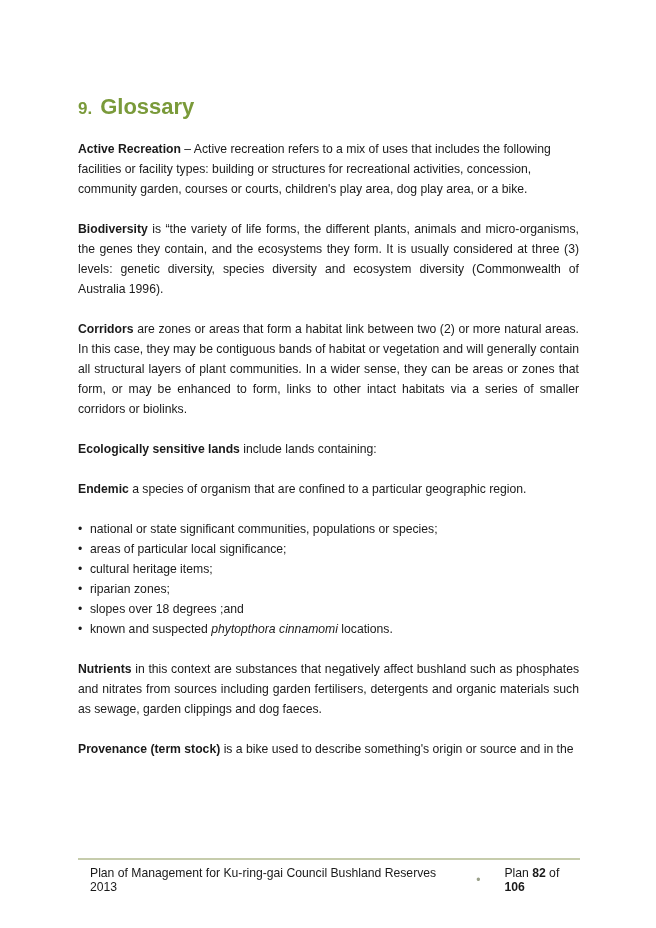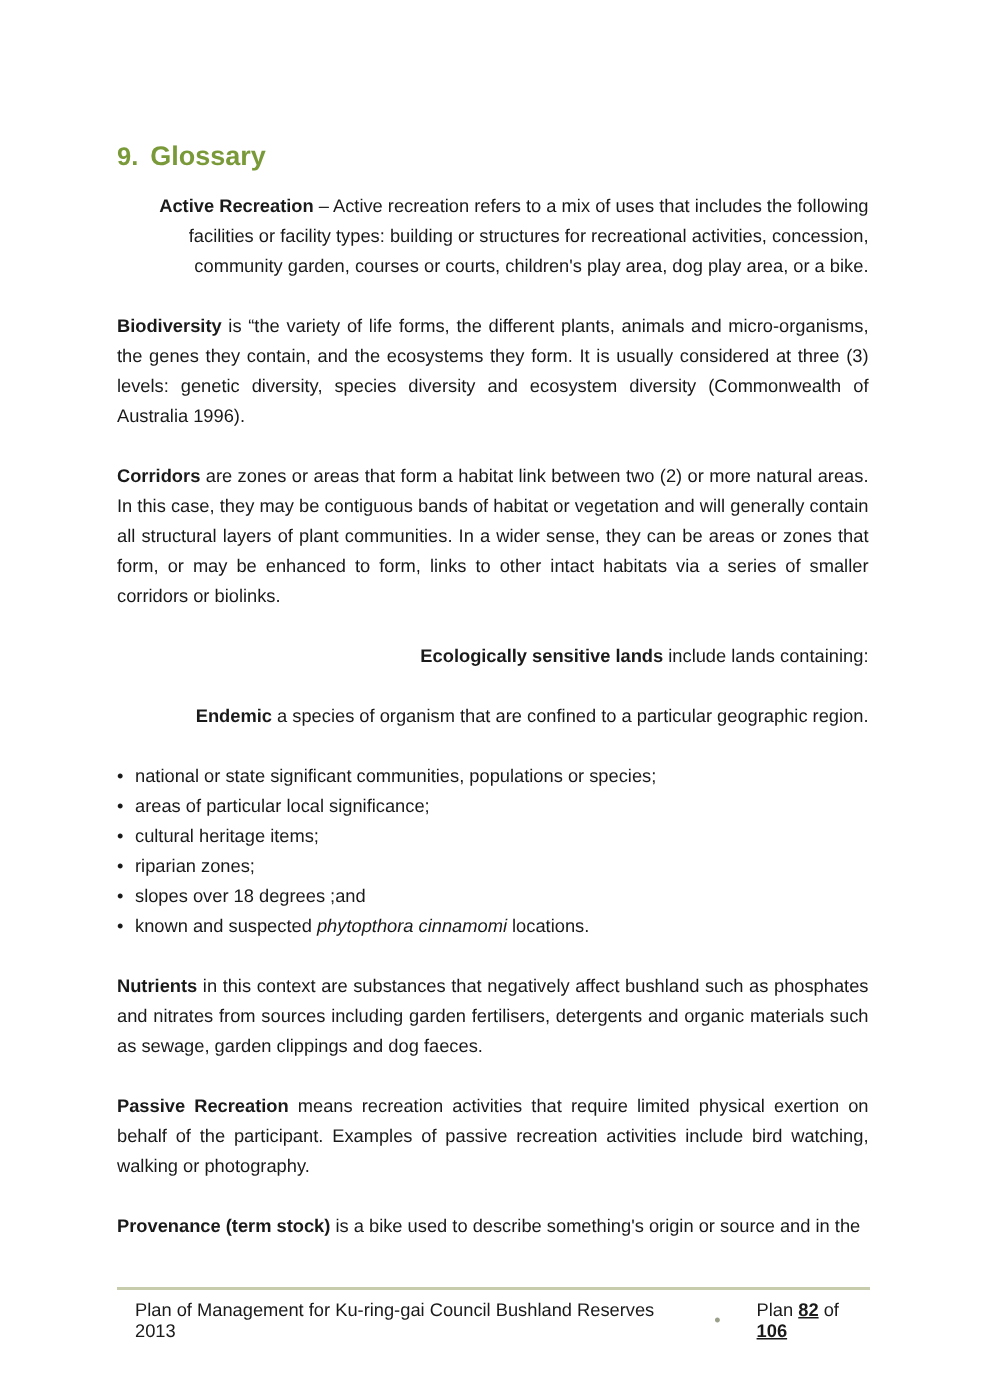--- a/index.html
+++ b/index.html
@@ -2,35 +2,35 @@
 <html><head>
   <meta charset="utf-8">
   <style>
     html, body { margin: 0; padding: 0; background: #ffffff; }
     body { width: 656px; height: 928px; position: relative; overflow: hidden;
            font-family: "Liberation Sans", sans-serif; color: #1a1a1a; }
     .page { position: absolute; left: 0; top: 0; width: 656px; height: 928px; }
     .heading { position: absolute; left: 78px; top: 94px; color: #7a9a3a;
                font-family: "Liberation Sans", sans-serif; font-weight: bold; }
     .heading .num { font-size: 17px; margin-right: 8px; }
-    .heading .title { font-size: 18px; }
+    .heading .title { font-size: 22px; }
     .content { position: absolute; left: 78px; top: 127px; width: 501px;
                font-size: 12.2px; line-height: 20px; }
     .para { margin: 0 0 20px 0; text-align: justify; }
-    .para.left { text-align: right; }
+    .para.left { text-align: left; margin-top: 12px; }
     .term { font-weight: bold; }
     ul.bullets { list-style: none; margin: 0 0 20px 0; padding: 0; }
     ul.bullets li { position: relative; padding-left: 12px; line-height: 20px; }
     ul.bullets li .dot { position: absolute; left: 0; top: 0; }
     .footer-rule { position: absolute; left: 78px; top: 858px; width: 502px;
                    height: 2px; background: #c6ccac; }
     .footer { position: absolute; left: 90px; top: 866px; width: 490px;
               font-size: 12.2px; color: #1a1a1a; display: flex; align-items: center; gap: 12px; }
     .footer .sep { color: #9aa08a; margin: 0 12px; font-size: 12px; }
-    .footer b { font-weight: bold; text-decoration: underline; }
+    .footer b { font-weight: bold; }
   </style>
 </head>
 <body>
 
 <div class="page">
   <div class="heading">
     <span class="num">9.</span><span class="title">Glossary</span>
   </div>
 
   <div class="content">
@@ -48,21 +48,20 @@
       <li><span class="dot">•</span><span>national or state significant communities, populations or species;</span></li>
       <li><span class="dot">•</span><span>areas of particular local significance;</span></li>
       <li><span class="dot">•</span><span>cultural heritage items;</span></li>
       <li><span class="dot">•</span><span>riparian zones;</span></li>
       <li><span class="dot">•</span><span>slopes over 18 degrees ;and</span></li>
       <li><span class="dot">•</span><span>known and suspected </span><i>phytopthora cinnamomi</i><span> locations.</span></li>
     </ul>
 
     <p class="para"><span class="term">Nutrients</span><span> in this context are substances that negatively affect bushland such as phosphates and nitrates from sources including garden fertilisers, detergents and organic materials such as sewage, garden clippings and dog faeces.</span></p>
 
-    <p class="para"><span class="term">Passive Recreation</span><span> means recreation activities that require limited physical exertion on behalf of the participant. Examples of passive recreation activities include bird watching, walking or photography.</span></p>
 
     <p class="para"><span class="term">Provenance (term stock)</span><span> is a bike used to describe something's origin or source and in the</span></p>
   </div>
 
   <div class="footer-rule"></div>
   <div class="footer">
     <span>Plan of Management for Ku-ring-gai Council Bushland Reserves 2013</span>
     <span class="sep">•</span>
     <span><span>Plan </span><b>82</b><span> of </span><b>106</b></span>
   </div>

